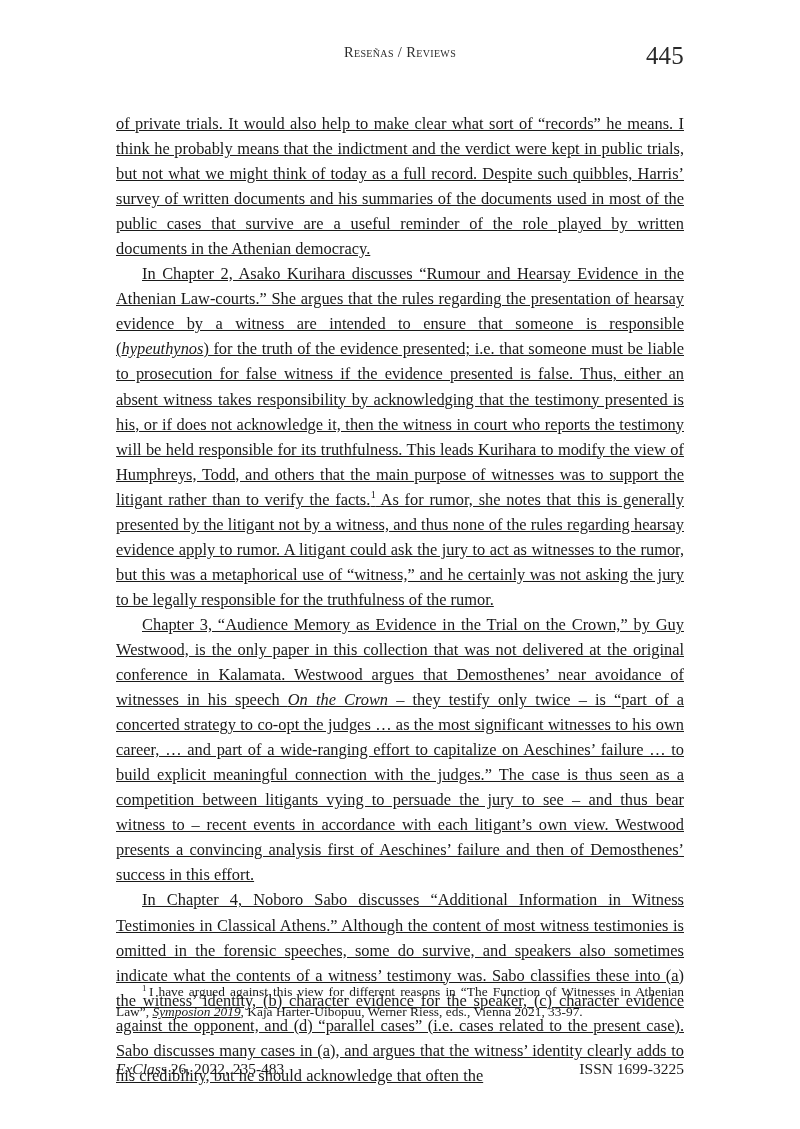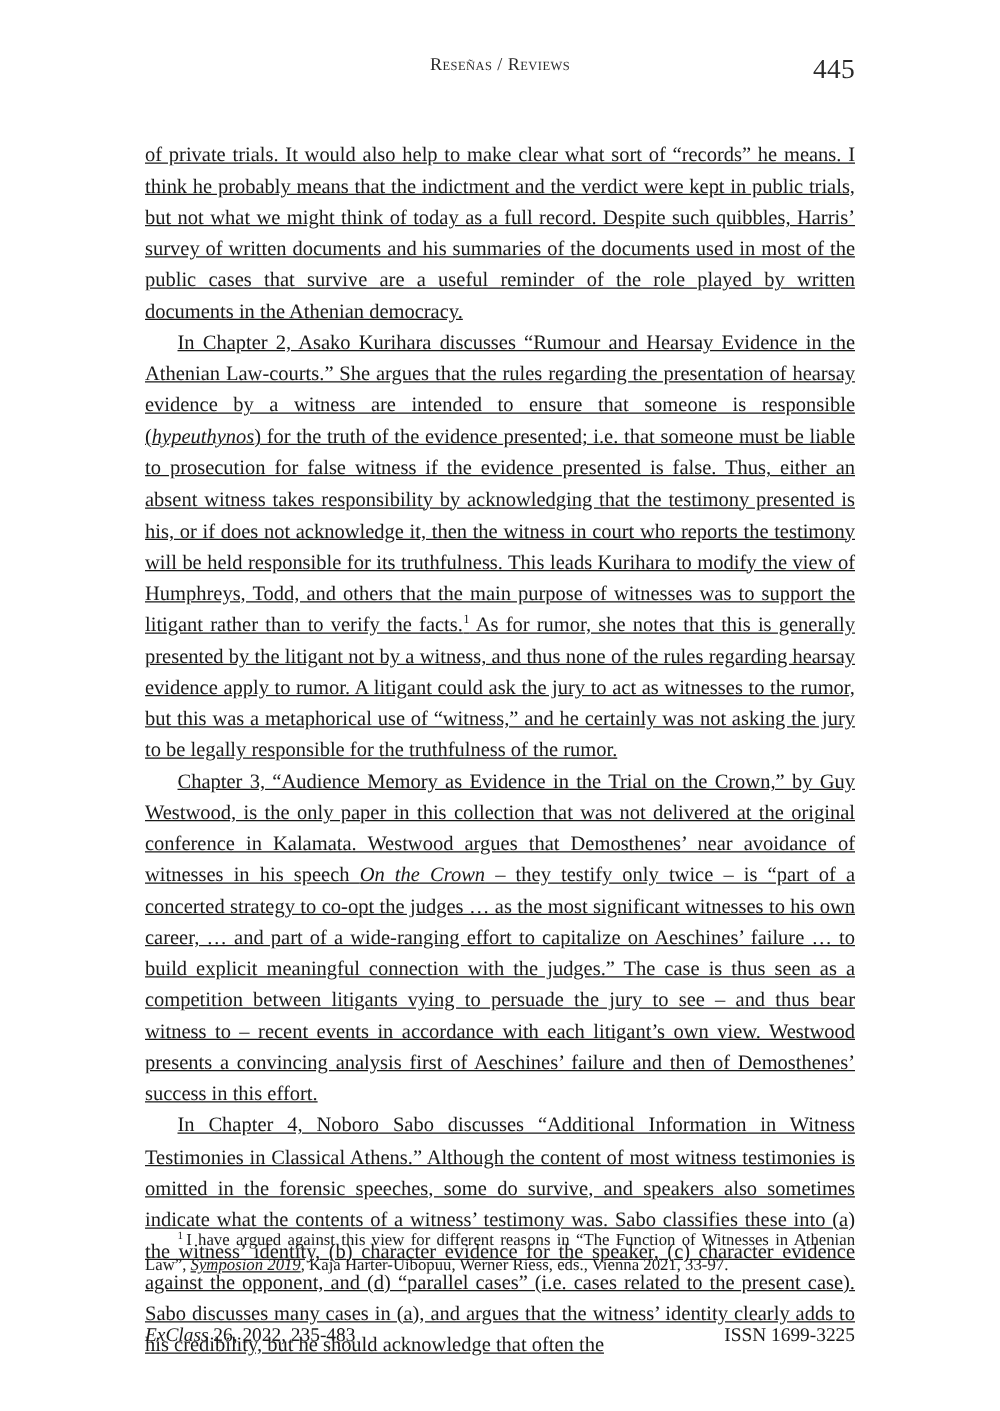--- a/index.html
+++ b/index.html
@@ -36,21 +36,21 @@
     font-size: 14.5px;
     font-variant: small-caps;
     letter-spacing: 0.35px;
     color: #2a2a2a;
     white-space: nowrap;
   }
   .rh-folio {
     position: absolute;
     right: 0;
     top: -2px;
-    font-size: 22px;
+    font-size: 25px;
     color: #2a2a2a;
     letter-spacing: 0.2px;
   }
 
   
   .body-block {
     position: absolute;
     left: 116px;
     top: 111px;
     width: 568px;

